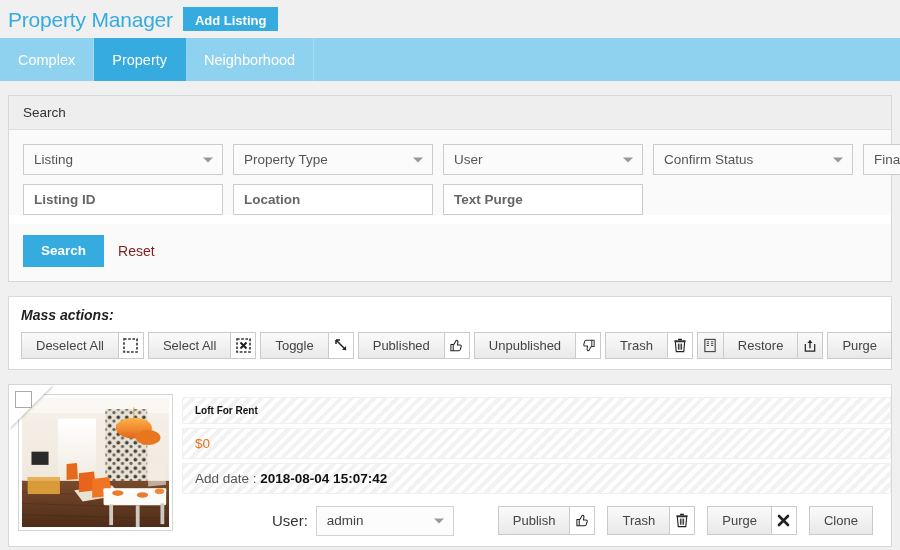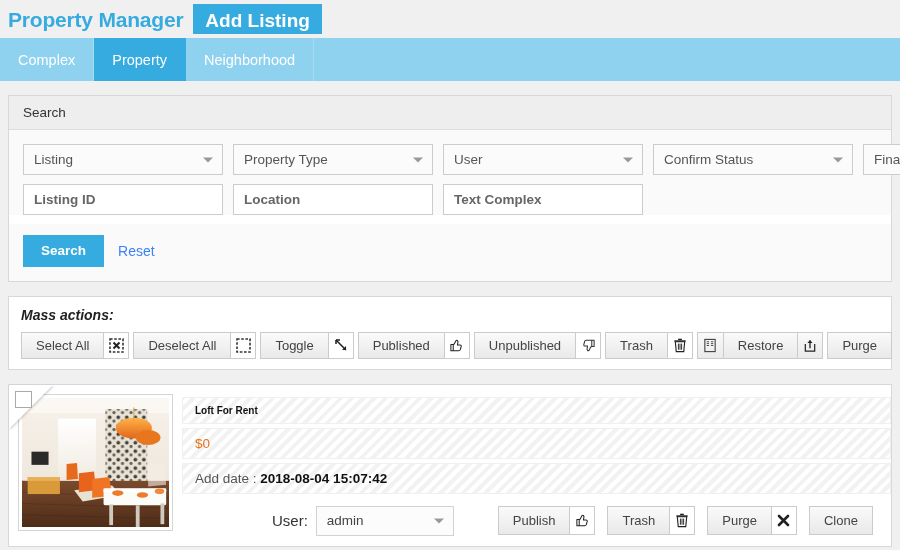--- a/index.html
+++ b/index.html
@@ -10,25 +10,25 @@
     background: #f0f0f0;
     font-family: "Liberation Sans", sans-serif;
     font-size: 13px;
     color: #333;
   }
   .page { width: 900px; height: 550px; position: relative; overflow: hidden; background:#f0f0f0; }
 
   
   .hdr { height: 38px; padding: 0 0 0 8px; display: flex; align-items: center; gap: 10px; background:#f0f0f0;}
   .hdr-title {
-    font-size: 21px; font-weight: bold; color: #35abe0;
+    font-size: 21px; font-weight: normal; color: #35abe0;
     letter-spacing: -0.2px; line-height: 1;
   }
   .add-btn {
-    background: #35abe0; color: #fff; font-weight: bold; font-size: 19px;
+    background: #35abe0; color: #fff; font-weight: bold; font-size: 13px;
     padding: 7px 12px 4px; border: none; cursor: pointer; line-height: 1;
   }
 
   
   .tabs { display: flex; height: 43px; background: #8ed2ef; width: 900px; }
   .tab {
     display: flex; align-items: center; justify-content: center;
     color: #fff; font-size: 14.5px; cursor: pointer;
     background: #8ed2ef; padding: 0 18px;
     border-right: 1px solid #a9dcf2;
@@ -62,21 +62,21 @@
   }
   .search-actions {
     display: flex; align-items: center; gap: 14px;
     padding: 10px 0 14px 14px; background: #fafafa;
     border-top: 1px solid #fafafa;
   }
   .search-btn {
     background: #35abe0; color: #fff; font-weight: bold; font-size: 13.5px;
     border: none; padding: 9px 18px; cursor: pointer; line-height: 1;
   }
-  .reset-link { color: #3b82f6; font-size: 14px; cursor: pointer; }
+  .reset-link { color: #7f1d1d; font-size: 14px; cursor: pointer; }
 
   
   .mass-panel { margin: 0 8px; background:#fff; border:1px solid #d8d8d8; padding: 10px 12px 0 12px;}
   .mass-label { font-weight: bold; font-style: italic; font-size: 14px; color:#222; margin-bottom: 9px;}
   .btn-bar { display: flex; }
   .mbtn {
     display: flex; align-items: stretch; margin-right: 4px; cursor: pointer; flex: none;
   }
   .mbtn .lbl {
     background: linear-gradient(#fafafa,#e9e9e9);
@@ -188,52 +188,52 @@
       </div>
 
       <div class="field-row">
         <div class="txt">
           <span>Listing ID</span>
         </div>
         <div class="txt">
           <span>Location</span>
         </div>
         <div class="txt">
-          <span>Text Complex</span>
+          <span>Text Purge</span>
         </div>
       </div>
     </div>
 
     <div class="search-actions">
       <button class="search-btn">Search</button>
       <span class="reset-link">Reset</span>
     </div>
   </div>
 
   <div class="gap"></div>
 
   <div class="mass-panel">
     <div class="mass-label">Mass actions:</div>
     <div class="btn-bar">
 
       <div class="mbtn">
+        <div class="lbl">Deselect All</div>
+        <div class="ico">
+          <svg width="15" height="15" viewBox="0 0 15 15">
+            <rect x="1" y="1" width="13" height="13" fill="none" stroke="#333" stroke-width="1.6" stroke-dasharray="2.6 1.6"></rect>
+          </svg>
+        </div>
+      </div>
+
+      <div class="mbtn">
         <div class="lbl">Select All</div>
         <div class="ico">
           <svg width="15" height="15" viewBox="0 0 15 15">
             <rect x="1" y="1" width="13" height="13" fill="none" stroke="#333" stroke-width="1.6" stroke-dasharray="2.6 1.6"></rect>
             <path d="M4.5 4.5 L10.5 10.5 M10.5 4.5 L4.5 10.5" stroke="#222" stroke-width="2"></path>
-          </svg>
-        </div>
-      </div>
-
-      <div class="mbtn">
-        <div class="lbl">Deselect All</div>
-        <div class="ico">
-          <svg width="15" height="15" viewBox="0 0 15 15">
-            <rect x="1" y="1" width="13" height="13" fill="none" stroke="#333" stroke-width="1.6" stroke-dasharray="2.6 1.6"></rect>
           </svg>
         </div>
       </div>
 
       <div class="mbtn">
         <div class="lbl">Toggle</div>
         <div class="ico">
           <svg width="16" height="16" viewBox="0 0 16 16">
             <path d="M3 3 L13 13" stroke="#222" stroke-width="1.5"></path>
             <path d="M3 3 L3 7 M3 3 L7 3" stroke="#222" stroke-width="1.5" fill="none"></path>

